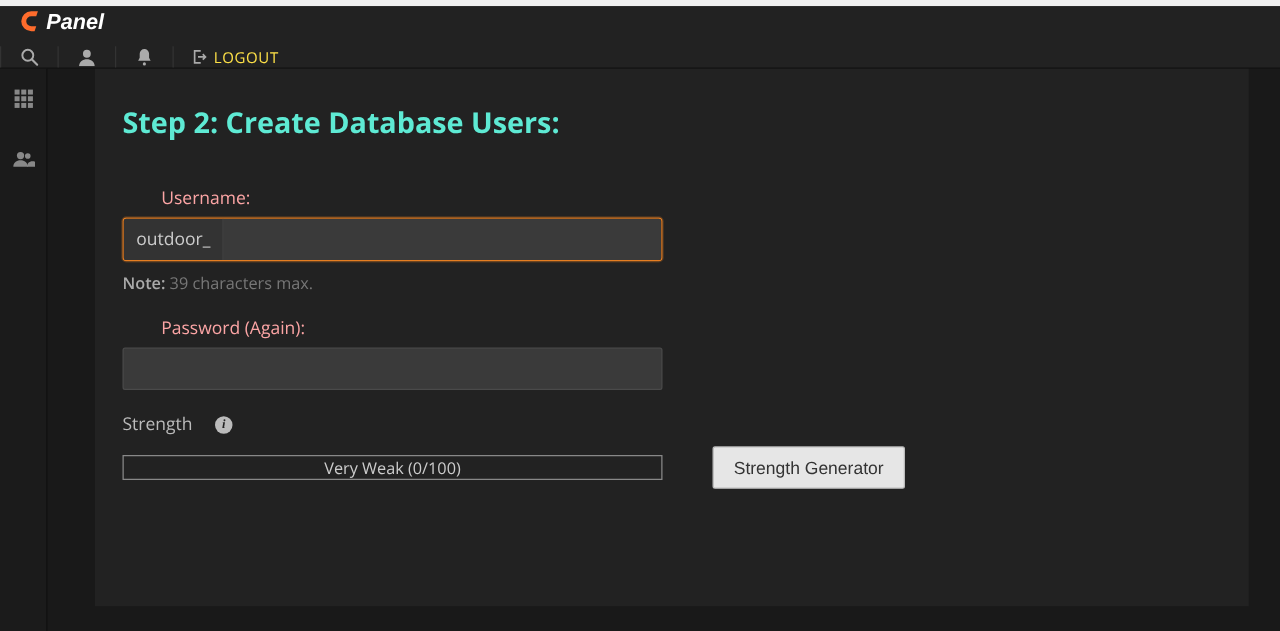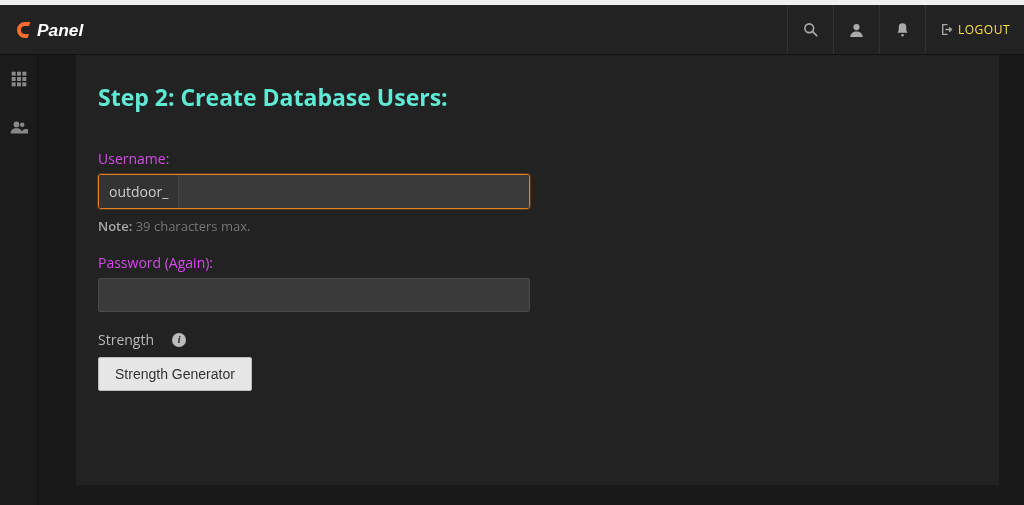--- a/index.html
+++ b/index.html
@@ -15,20 +15,21 @@
       height: 5px;
       background: #f0f0f0;
     }
     .navbar {
       height: 50px;
       background: #222222;
       display: flex;
       align-items: stretch;
       justify-content: space-between;
       border-bottom: 1px solid #111;
+      flex-direction: column;
     }
     .brand {
       display: flex;
       align-items: center;
       padding: 0 14px;
     }
     .brand svg { height: 24px; }
     .nav-right {
       display: flex;
       align-items: stretch;
@@ -86,23 +87,24 @@
     }
     .step-title {
       font-size: 23px;
       font-weight: 700;
       color: #5eead4;
       margin-bottom: 36px;
     }
     .field-group { margin-bottom: 18px; }
     .field-label {
       font-size: 14px;
-      color: #d946ef;
+      color: #fca5a5;
       margin-bottom: 6px;
       display: block;
+      margin-left: 31px;
     }
     .username-row {
       display: flex;
       width: 432px;
       border: 1px solid #e67e22;
       border-radius: 3px;
       overflow: hidden;
       box-shadow: 0 0 0 1px rgba(230,126,34,0.25);
     }
     .prefix {
@@ -276,19 +278,22 @@
         <label class="field-label">Password (Again):</label>
         <input type="password" class="plain-input" value="" style="">
       </div>
 
       <div class="field-group">
         <div class="strength-row">
           <span>Strength</span>
           <span class="info-circle">i</span>
         </div>
         <div class="row-strength-gen">
+          <div class="strength-bar">
+            <span>Very Weak (0/100)</span>
+          </div>
           <button type="button" class="pwgen-btn">Strength Generator</button>
         </div>
       </div>
 
     </div>
   </div>
 </div>
 
 </body></html>

